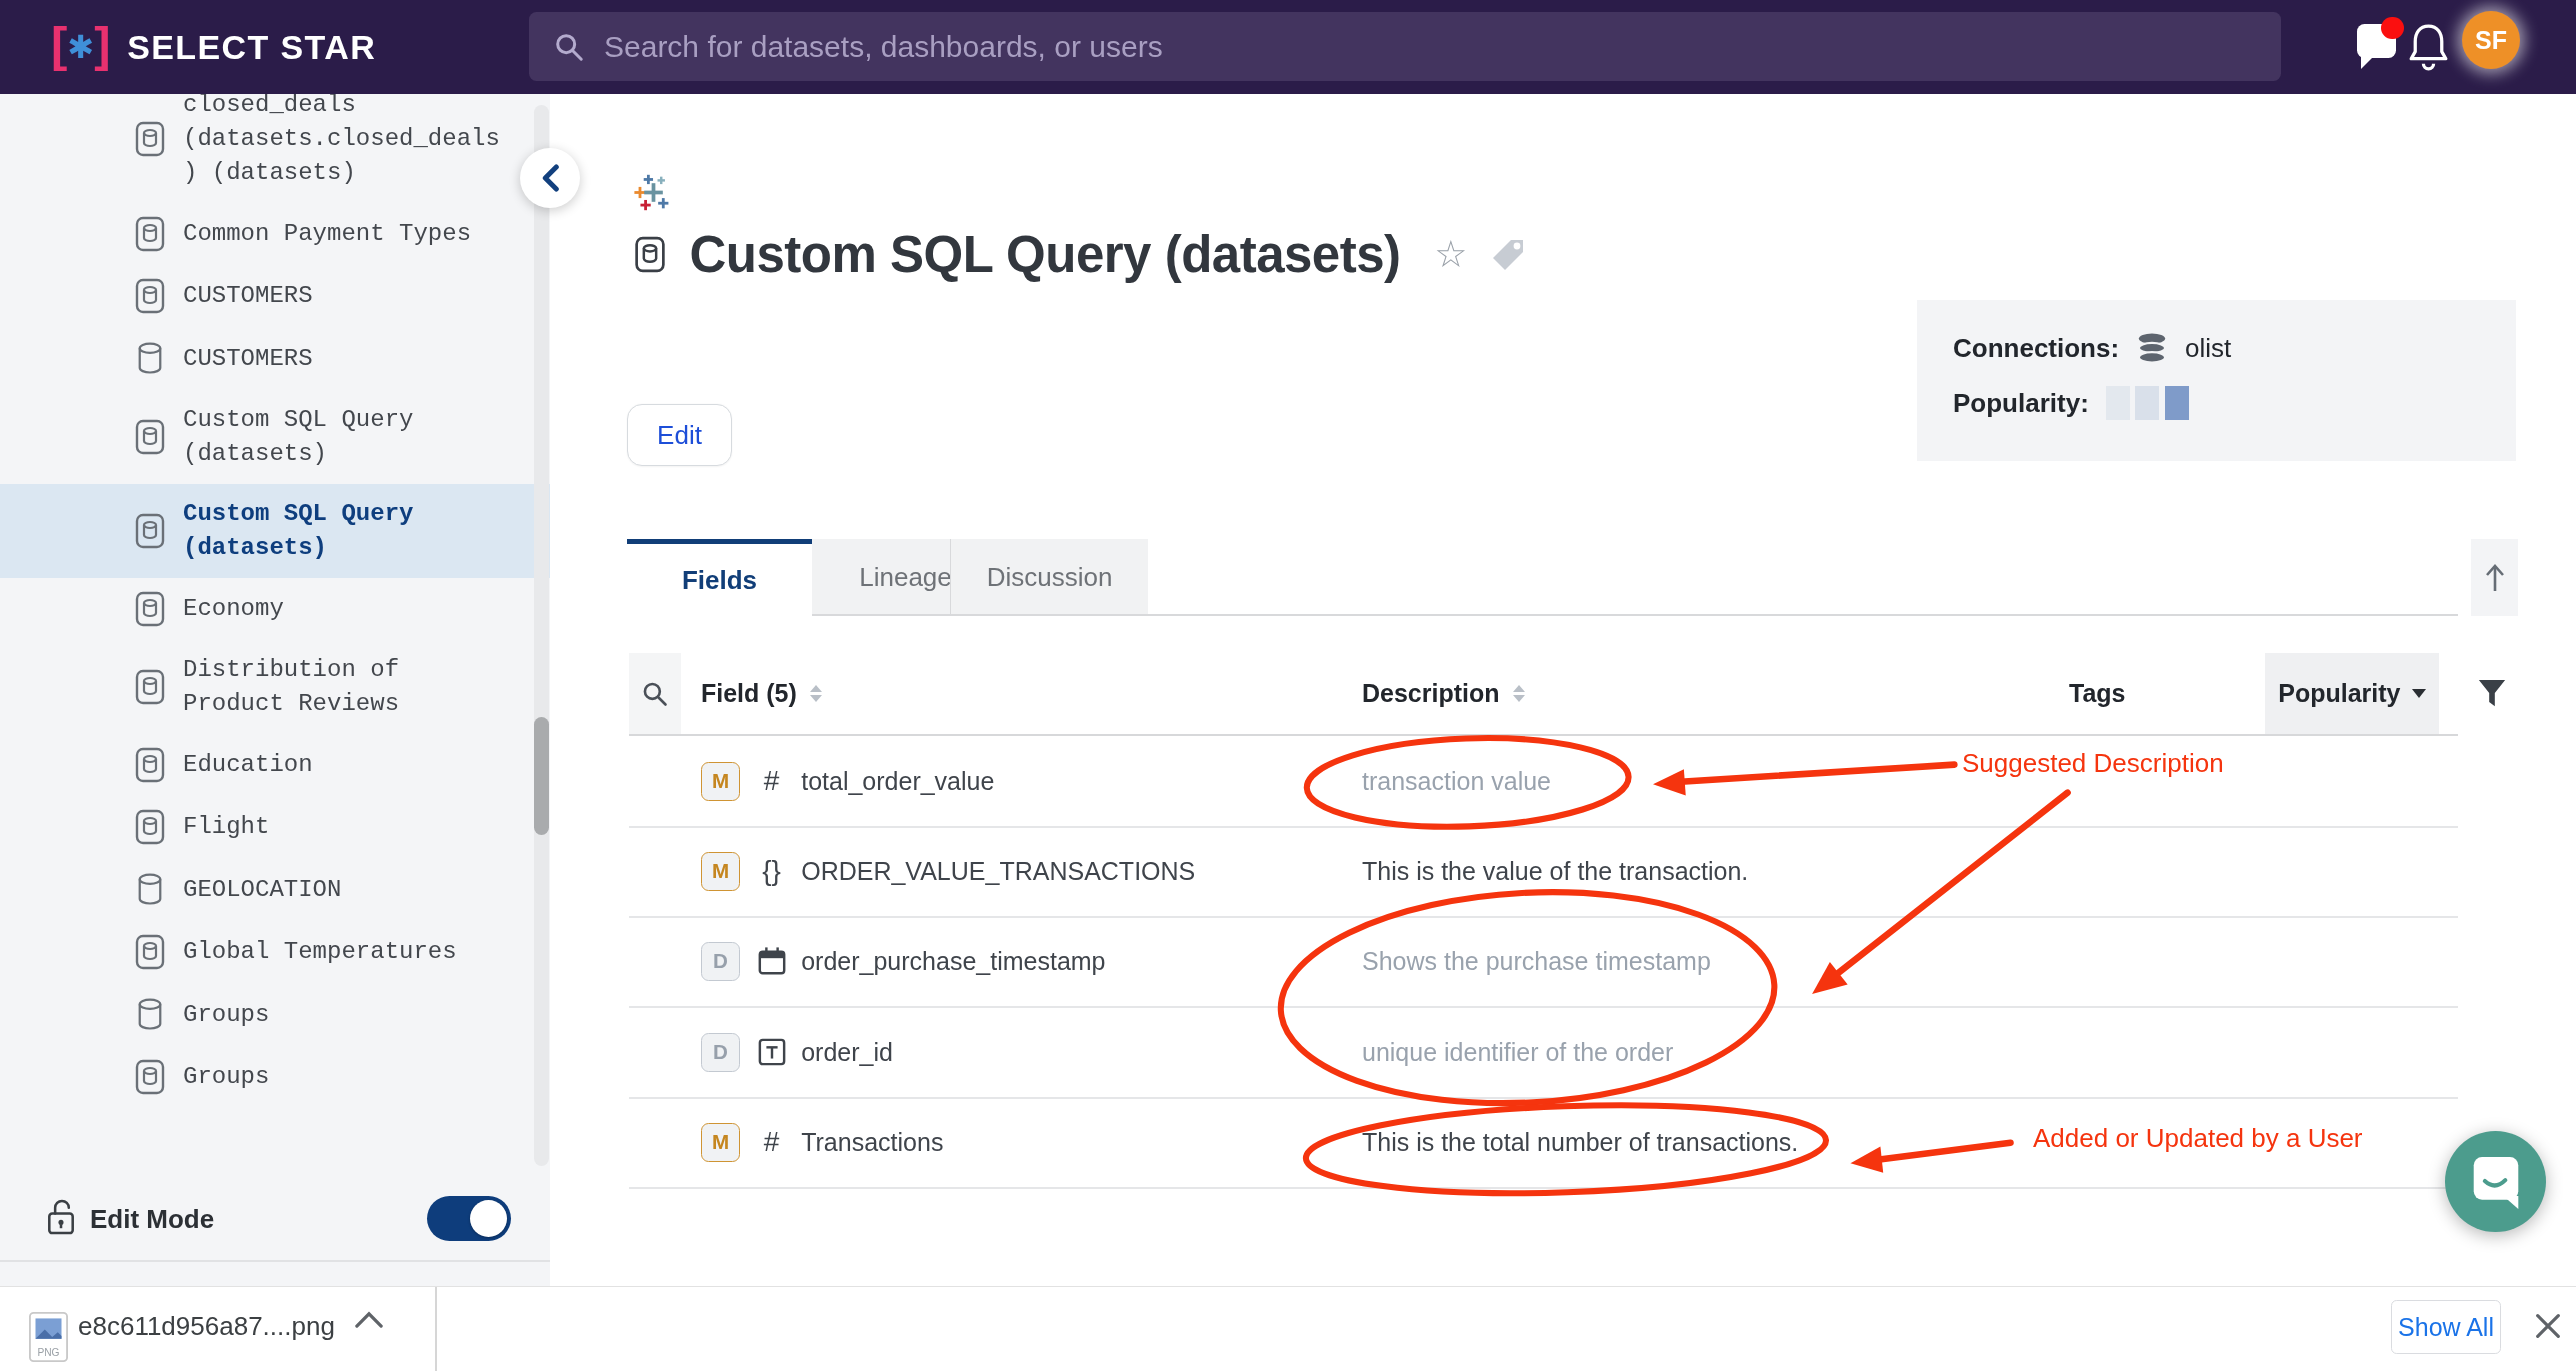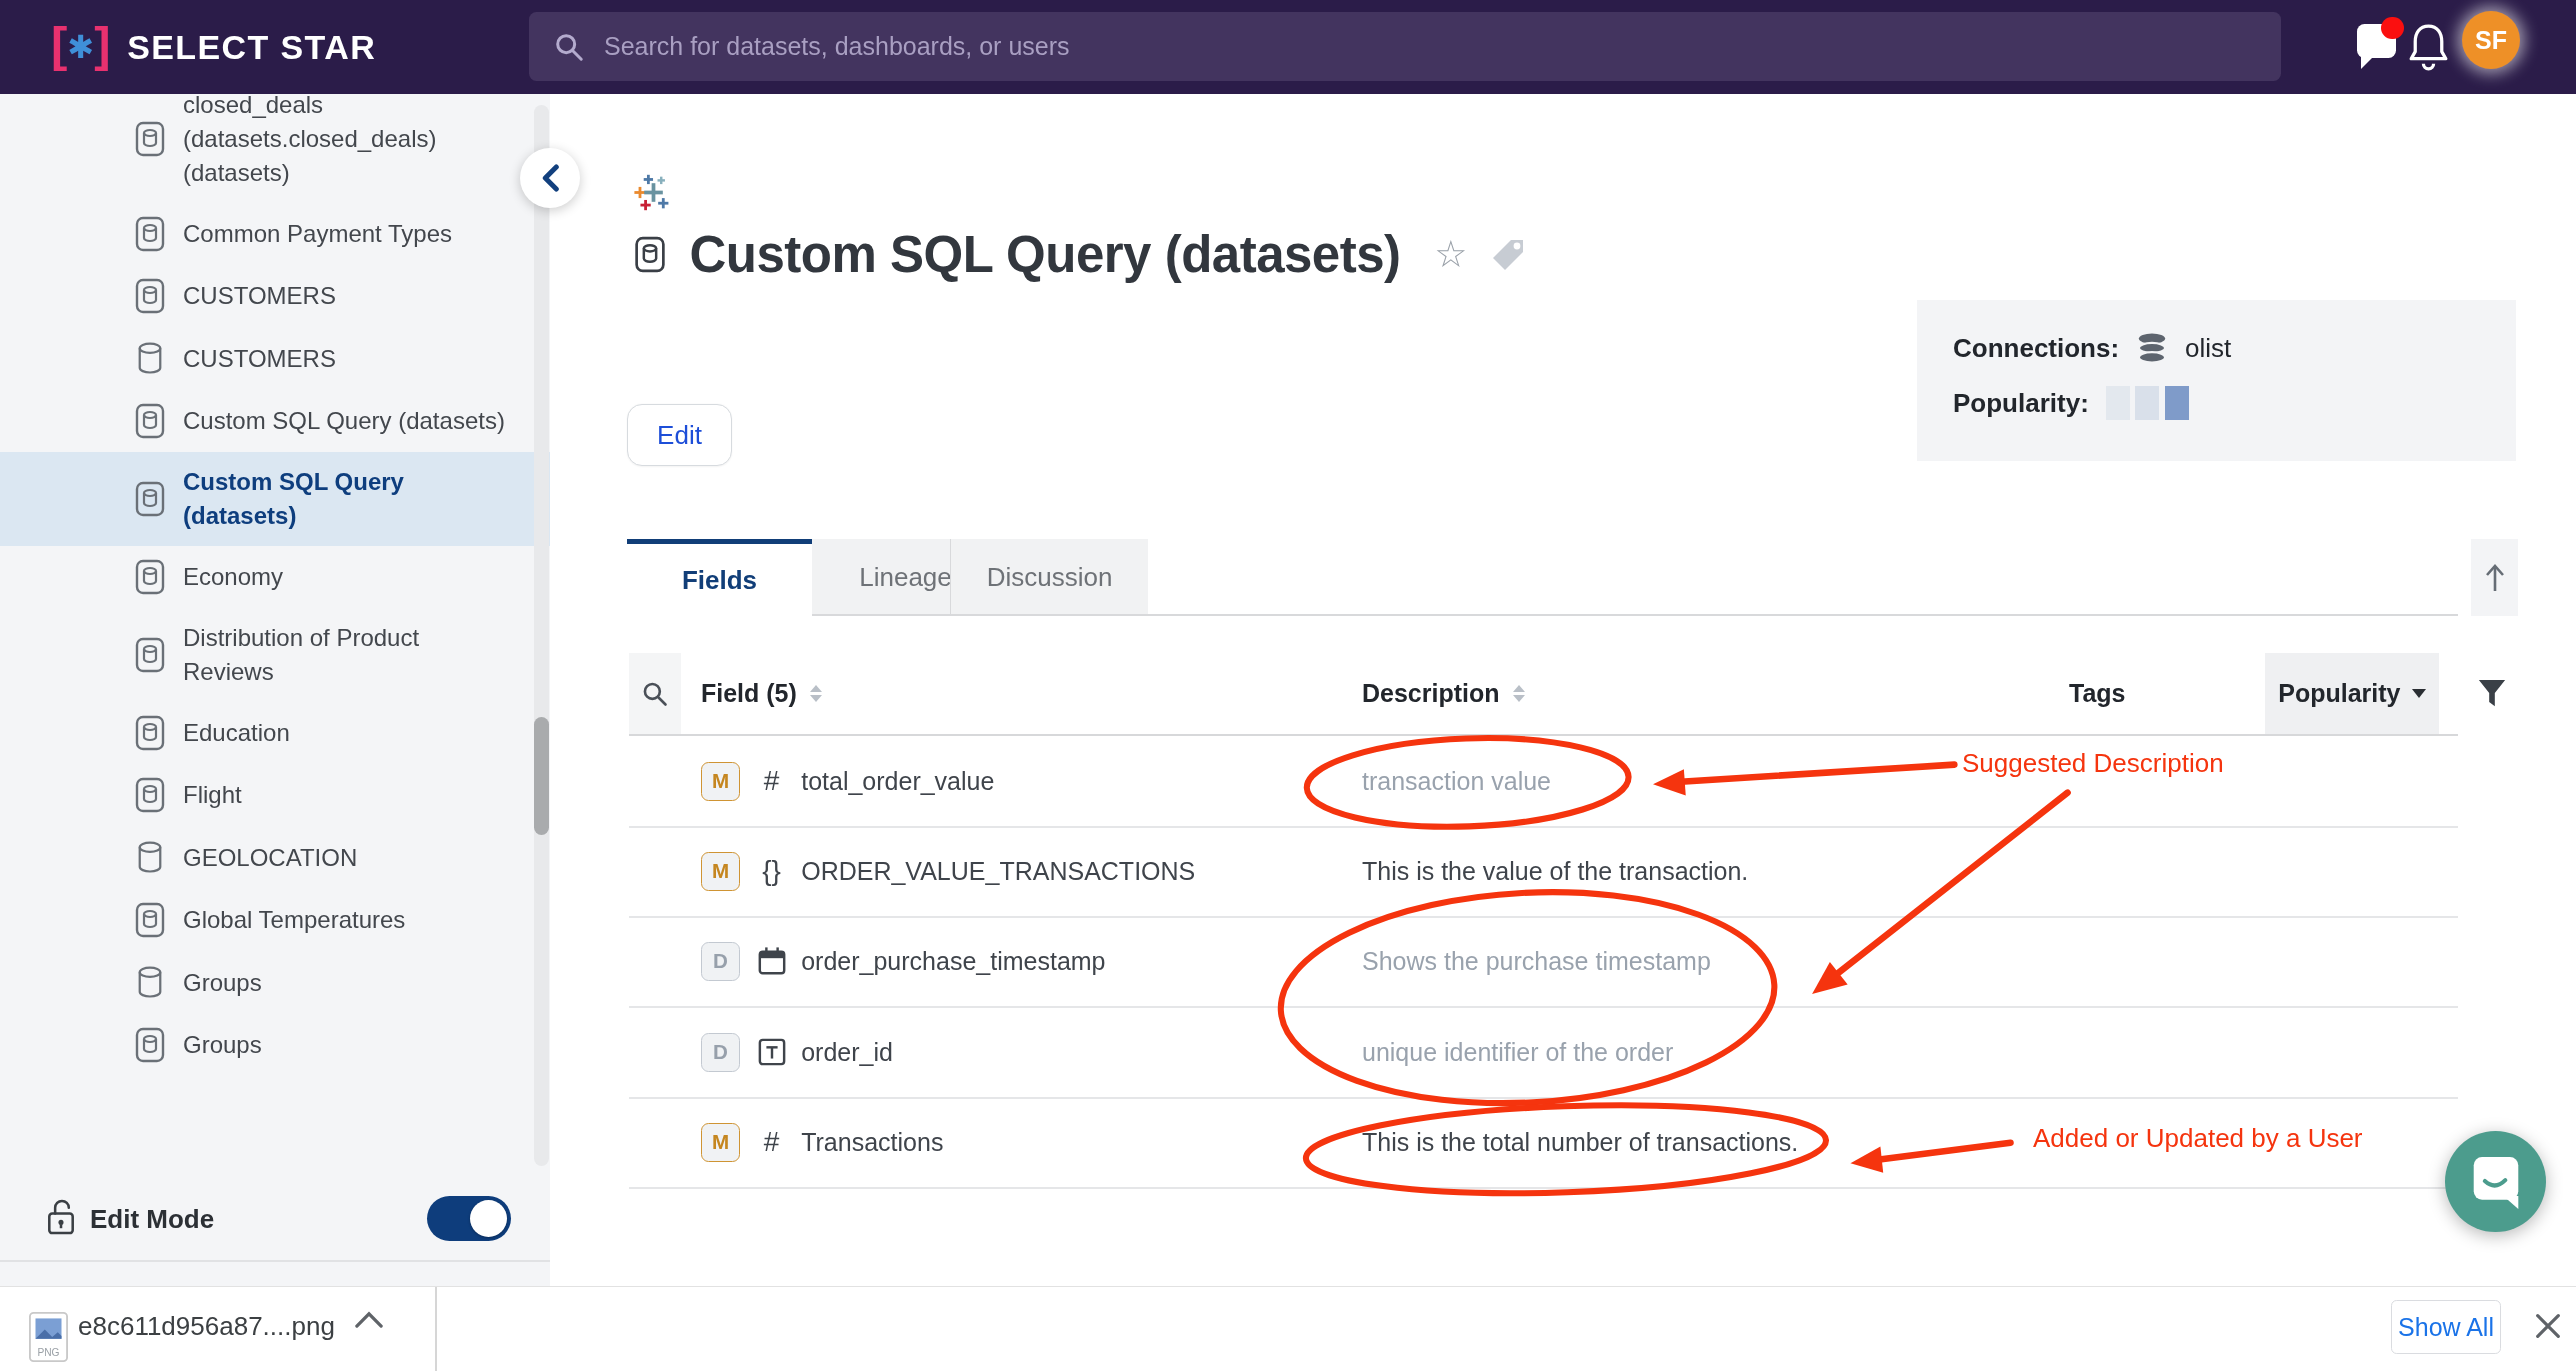--- a/index.html
+++ b/index.html
@@ -8,30 +8,30 @@
     font-family: "Liberation Sans", "DejaVu Sans", sans-serif;
     position: relative; overflow: hidden; background:#fff; color:#3f444b;
   }
   
   .topbar { position:absolute; left:0; top:0; width:2576px; height:94px; background:#2b1c49; z-index:30; }
   .logo { position:absolute; left:51px; top:0; height:94px; display:flex; align-items:center; gap:3.7px; }
   .logo .brk { color:#e8316f; font-size:49px; font-weight:bold; line-height:1; margin-top:-5.6px;}
   .logo .ast { color:#3f8fd8; font-size:32px; font-weight:bold; line-height:1; margin:0 -3.7px; }
   .logo .brand { color:#ffffff; font-size:34px; font-weight:bold; letter-spacing:1.4px; margin-left:13px; }
   .searchbox { position:absolute; left:529px; top:12px; width:1752px; height:69px; background:#43345f; border-radius:7.5px; display:flex; align-items:center; padding-left:24px; }
-  .searchbox input { background:transparent; border:none; outline:none; color:#cfc8e0; font-size:25px; width:1591px; margin-left:19px; font-family:inherit; }
+  .searchbox input { background:transparent; border:none; outline:none; color:#cfc8e0; font-size:30px; width:1591px; margin-left:19px; font-family:inherit; }
   .searchbox input::placeholder { color:#a99fc2; }
   .top-chat { position:absolute; left:2357px; top:24px; width:39px; height:34px; background:#fff; border-radius:7.5px; }
   .top-chat:after { content:""; position:absolute; left:3.7px; bottom:-11.2px; border-left:13px solid #fff; border-bottom:13px solid transparent; }
   .top-chat .dot { position:absolute; right:-7.5px; top:-7.5px; width:22.5px; height:22.5px; border-radius:50%; background:#fb0f0f; }
   .top-bell { position:absolute; left:2406px; top:20.6px; }
   .avatar { position:absolute; left:2462px; top:11.2px; width:58px; height:58px; border-radius:50%; background:#ee9027; color:#fff; font-weight:bold; font-size:25px; display:flex; align-items:center; justify-content:center; box-shadow:0 0 15px 4.7px rgba(255,255,255,0.55); }
   
   .sidebar { position:absolute; left:0; top:94px; width:550px; height:1193px; background:#f4f5f7; overflow:hidden; z-index:5; }
-  .side-list { margin-top:-19px; }
+  .side-list { margin-top:-19px;font-family:Liberation Mono, monospace; }
   .side-item { display:flex; align-items:center; padding:13px 0; cursor:pointer; }
   .side-item .side-icon { width:41px; margin-left:129px; margin-right:13px; flex:none; display:flex; justify-content:center; }
   .side-item .side-label { width:326px; font-size:24px; line-height:34px; color:#43474d; overflow-wrap:break-word; }
   .side-item.sel { background:#dbe7f2; }
   .side-item.sel .side-label { color:#0e3e7e; font-weight:bold; }
   .side-track { position:absolute; left:534px; top:11.2px; width:15px; height:1061px; background:#e8e9eb; border-radius:7.5px; }
   .side-thumb { position:absolute; left:534px; top:623px; width:15px; height:118px; background:#a9abad; border-radius:7.5px; }
   .collapse-btn { position:absolute; left:520px; top:148px; width:60px; height:60px; border-radius:50%; background:#fff; box-shadow:0 2.8px 11.2px rgba(0,0,0,0.2); display:flex; align-items:center; justify-content:center; z-index:20; cursor:pointer; }
   .editmode { position:absolute; left:0; top:1075px; width:550px; height:118px; }
   .editmode .em-label { position:absolute; left:90px; top:36px; font-size:26px; font-weight:bold; color:#2c3035; }

